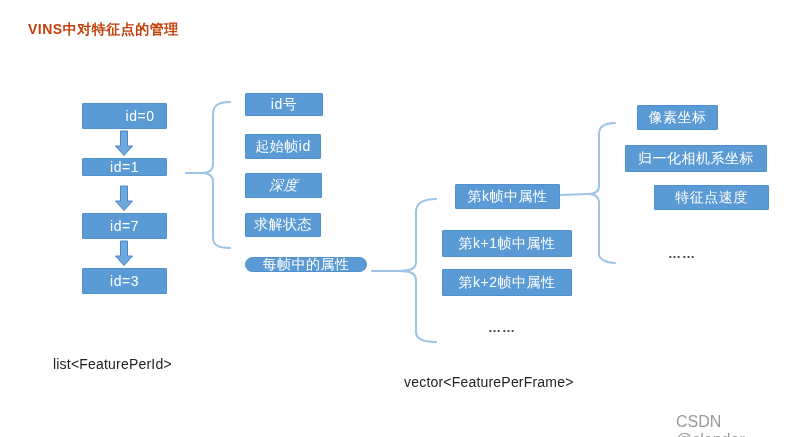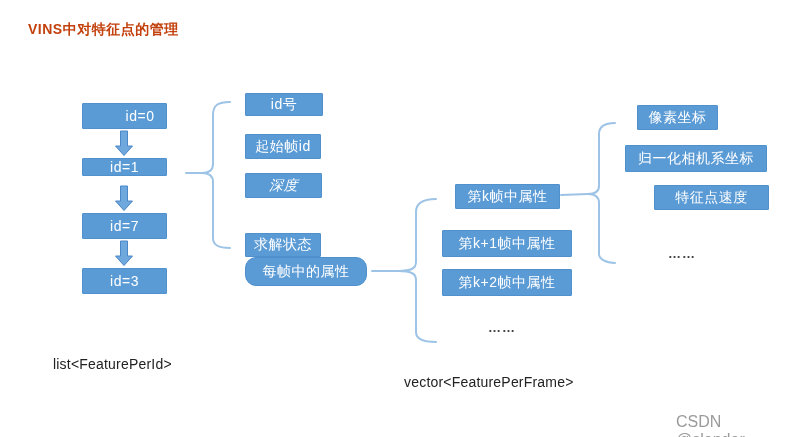--- a/index.html
+++ b/index.html
@@ -29,22 +29,22 @@
   }
   
   .id0{left:82px;top:103px;width:85px;height:26px;padding-left:31px;}
   .id1{left:82px;top:158px;width:85px;height:18px;}
   .id2{left:82px;top:213px;width:85px;height:26px;}
   .id3{left:82px;top:268px;width:85px;height:26px;}
   
   .attr0{left:245px;top:93px;width:78px;height:23px;}
   .attr1{left:245px;top:134px;width:76px;height:25px;}
   .attr2{left:245px;top:173px;width:77px;height:25px;font-style:italic;}
-  .attr3{left:245px;top:213px;width:76px;height:24px;margin-top:20px;}
-  .attr4{left:245px;top:257px;width:122px;height:29px;border-radius:11px;}
+  .attr3{left:245px;top:213px;width:76px;height:24px;}
+  .attr4{left:245px;top:257px;width:122px;height:15px;border-radius:11px;}
   
   .frm0{left:455px;top:184px;width:105px;height:25px;}
   .frm1{left:442px;top:230px;width:130px;height:27px;}
   .frm2{left:442px;top:269px;width:130px;height:27px;}
   
   .fa0{left:637px;top:105px;width:81px;height:25px;}
   .fa1{left:625px;top:145px;width:142px;height:27px;}
   .fa2{left:632px;top:185px;width:115px;height:25px;margin-left:22px;}
   .dots{
     position:absolute;

